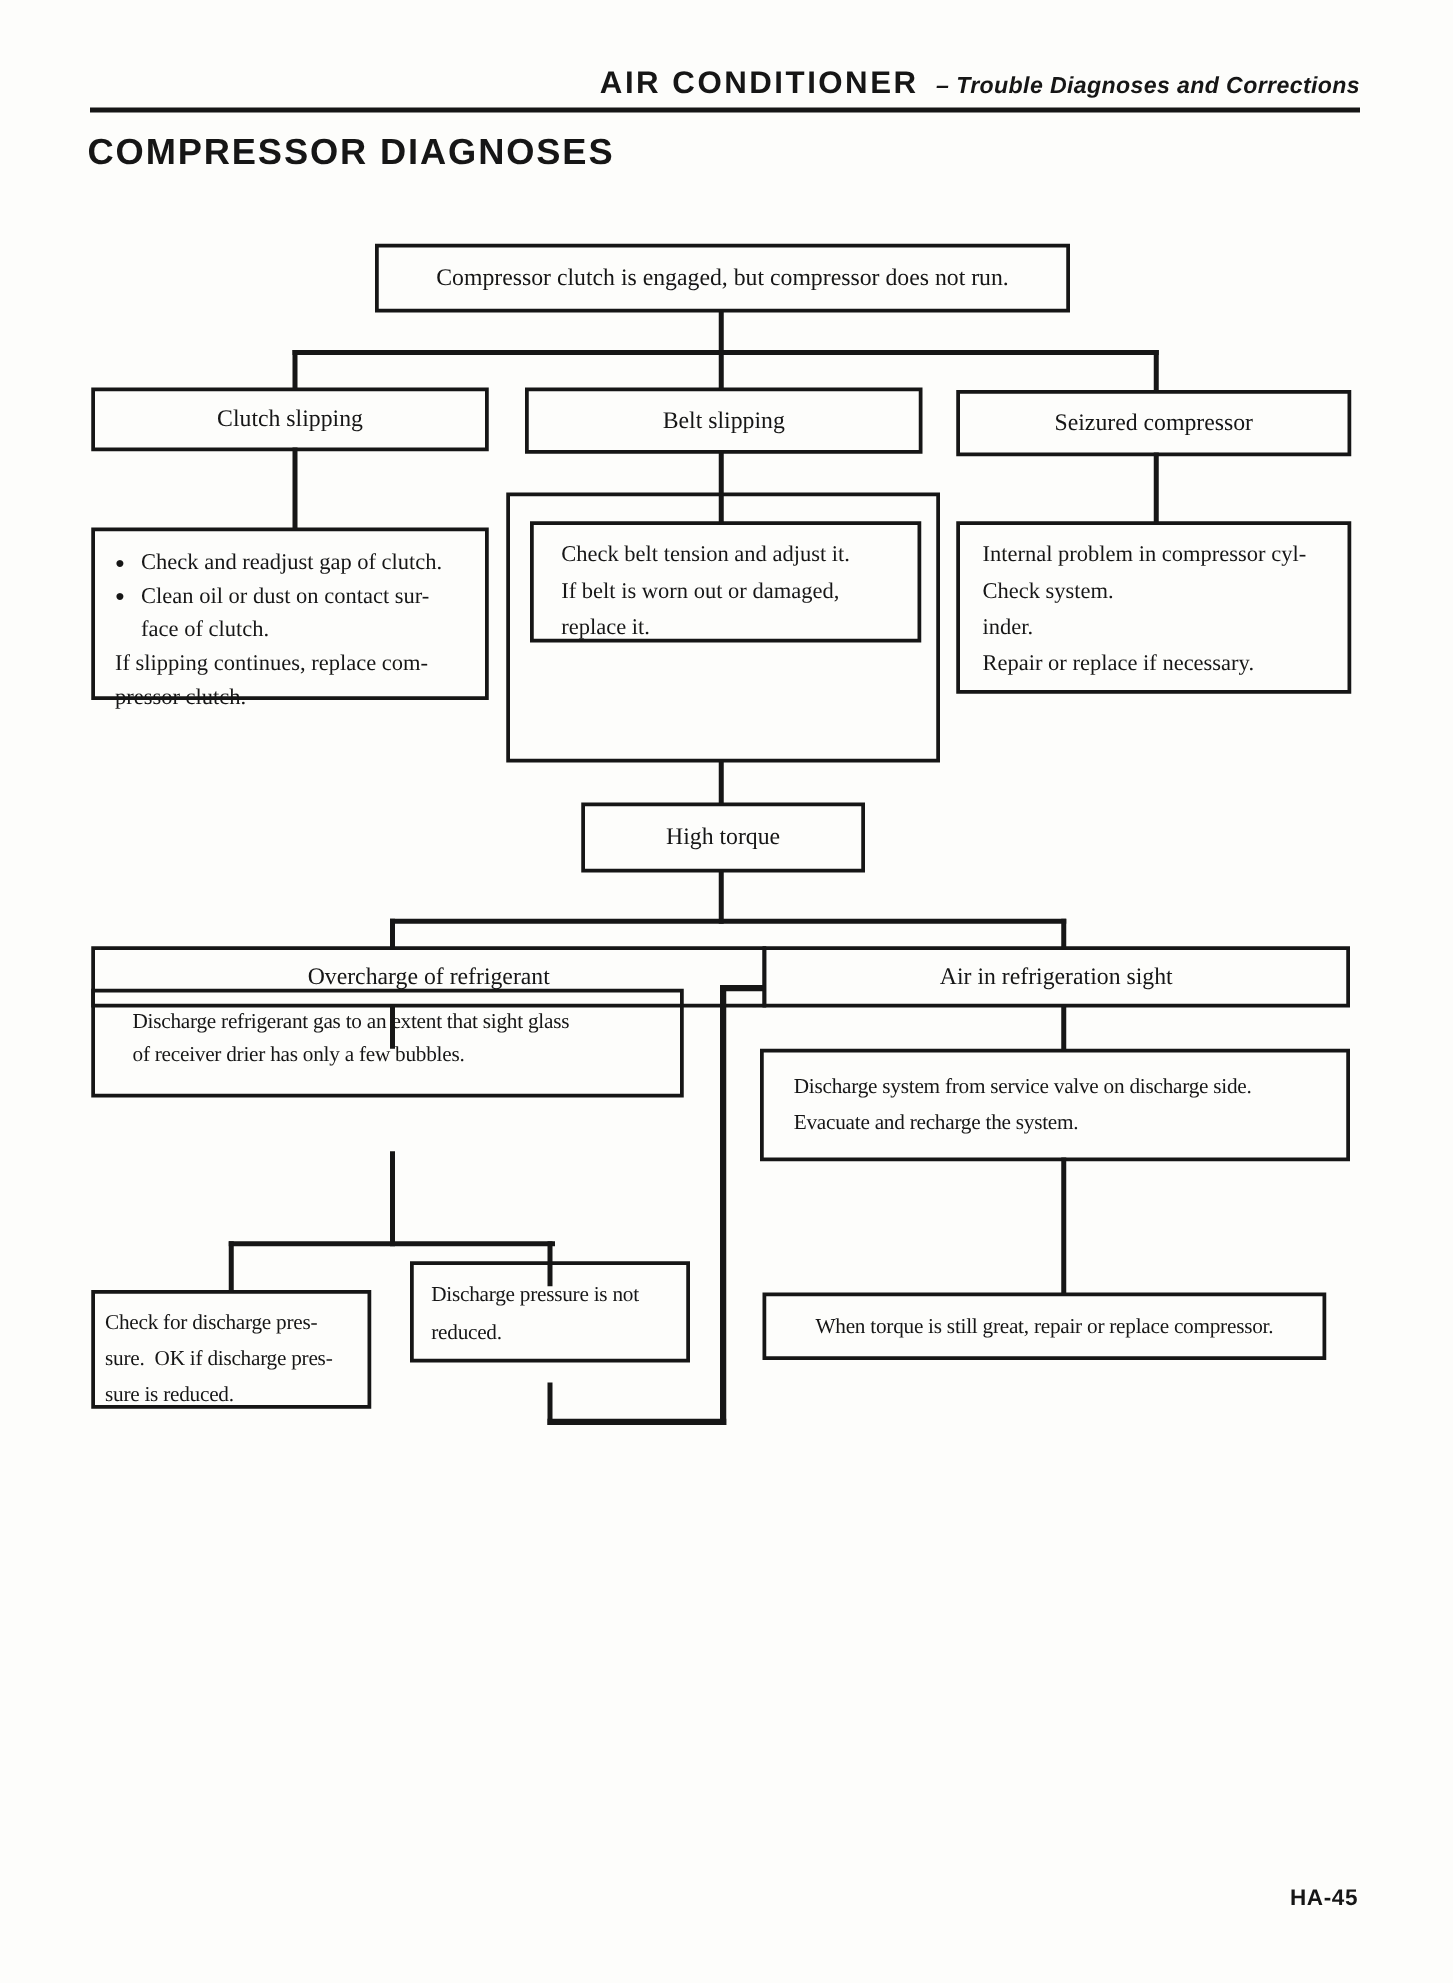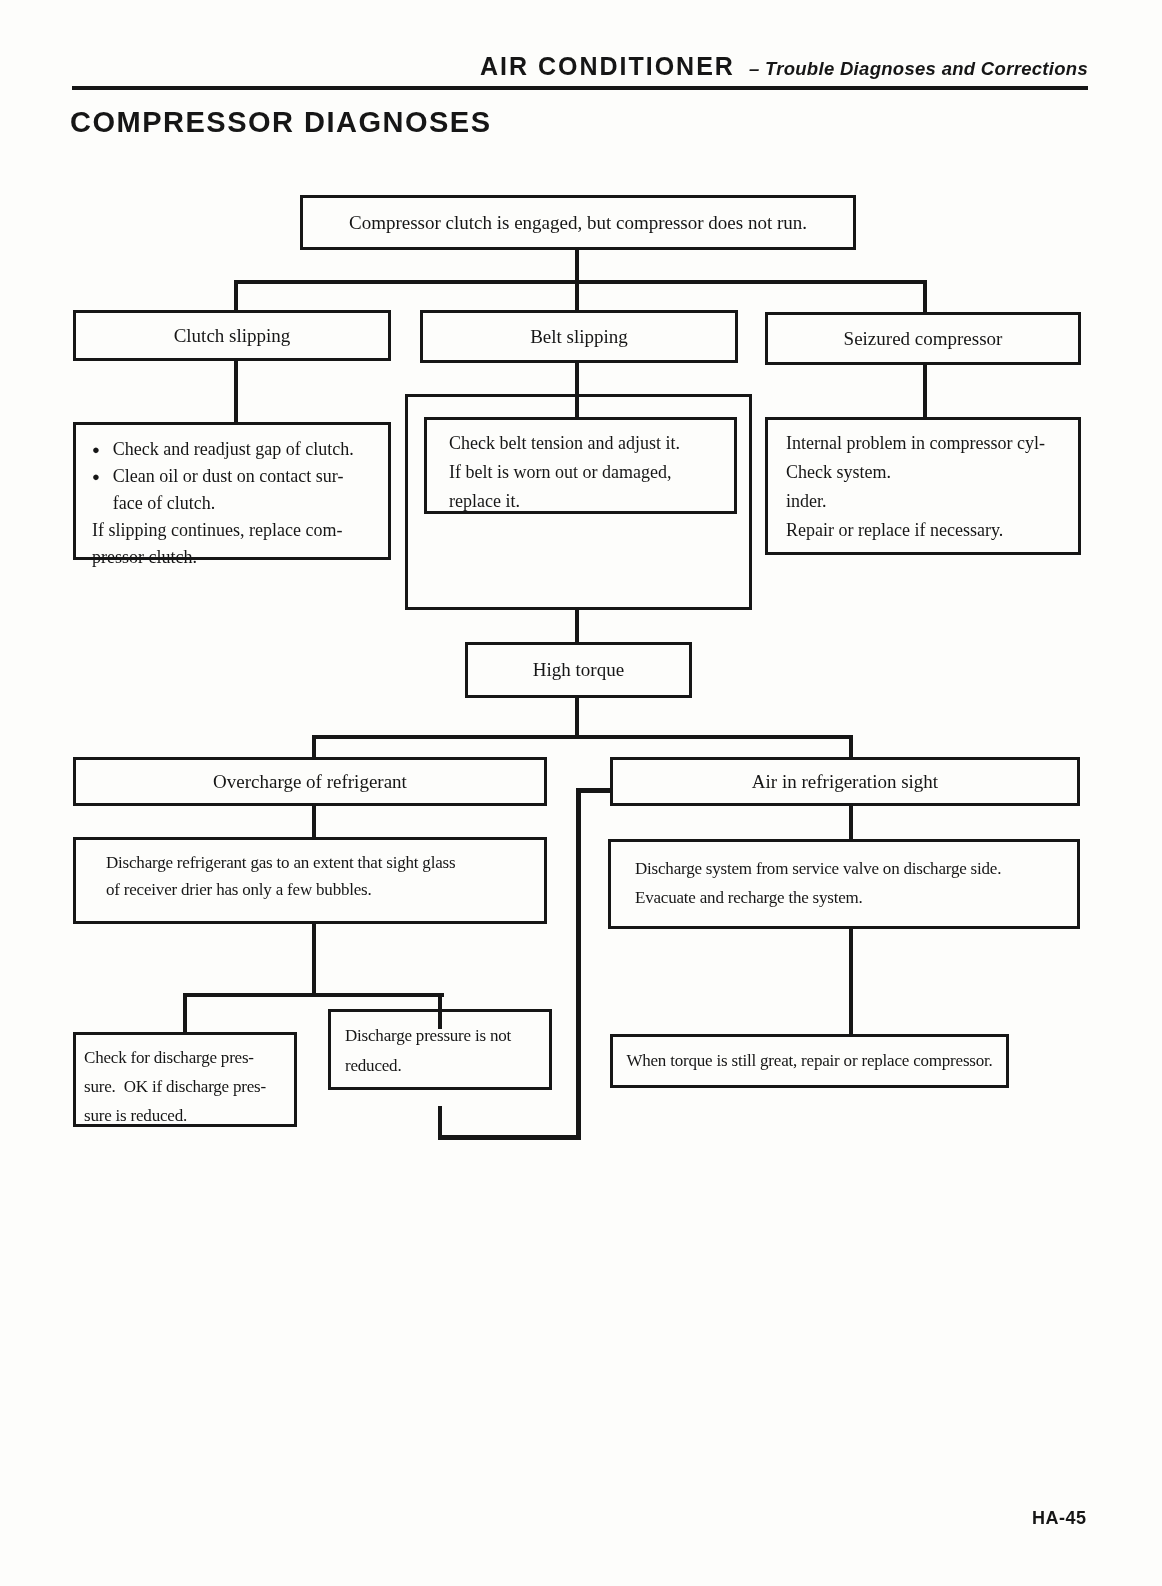--- a/index.html
+++ b/index.html
@@ -113,50 +113,50 @@
   <div class="tline">Internal problem in compressor cyl-</div>
   <div class="tline">Check system.</div>
   <div class="tline">inder.</div>
   <div class="tline">Repair or replace if necessary.</div>
 </div>
 
 <div class="box center fs19" style="left:465px;top:642px;width:227px;height:56px">
   <span class="tline">High torque</span>
 </div>
 
-<div class="box center fs19" style="left:73px;top:757px;width:474px;height:49px">
+<div class="box center fs19" style="left:73px;top:757px;width:540px;height:49px">
   <span class="tline">Overcharge of refrigerant</span>
 </div>
 
 <div class="box center fs19" style="left:610px;top:757px;width:470px;height:49px">
   <span class="tline">Air in refrigeration sight</span>
 </div>
 
-<div class="box lh27 fs17" style="left:73px;top:837px;width:474px;height:87px;padding:9px 2px 2px 30px">
+<div class="box lh27 fs17" style="left:73px;top:791px;width:474px;height:87px;padding:9px 2px 2px 30px">
   <div class="tline">Discharge refrigerant gas to an extent that sight glass</div>
   <div class="tline">of receiver drier has only a few bubbles.</div>
 </div>
 
 <div class="box lh29 fs17" style="left:608px;top:839px;width:472px;height:90px;padding:12px 2px 2px 24px">
   <div class="tline">Discharge system from service valve on discharge side.</div>
   <div class="tline">Evacuate and recharge the system.</div>
 </div>
 
 <div class="box lh29 fs17" style="left:73px;top:1032px;width:224px;height:95px;padding:8px 1px 2px 8px">
   <div class="tline">Check for discharge pres-</div>
   <div class="tline">sure.  OK if discharge pres-</div>
   <div class="tline">sure is reduced.</div>
 </div>
 
 <div class="box lh30 fs17" style="left:328px;top:1009px;width:224px;height:81px;padding:9px 18px 2px 14px;background:var(--paper)">
   <div class="tline">Discharge pressure is not</div>
   <div class="tline">reduced.</div>
 </div>
 
-<div class="box center fs17" style="left:610px;top:1034px;width:399px;height:54px">
+<div class="box center fs17" style="left:610px;top:1034px;width:451px;height:54px">
   <span class="tline">When torque is still great, repair or replace compressor.</span>
 </div>
 
 <div class="cline" style="left:575px;top:249px;width:4px;height:35px"></div>
 <div class="cline" style="left:234px;top:280px;width:693px;height:4px"></div>
 <div class="cline" style="left:234px;top:280px;width:4px;height:32px"></div>
 <div class="cline" style="left:575px;top:280px;width:4px;height:32px"></div>
 <div class="cline" style="left:923px;top:280px;width:4px;height:34px"></div>
 
 <div class="cline" style="left:234px;top:358px;width:4px;height:66px"></div>

